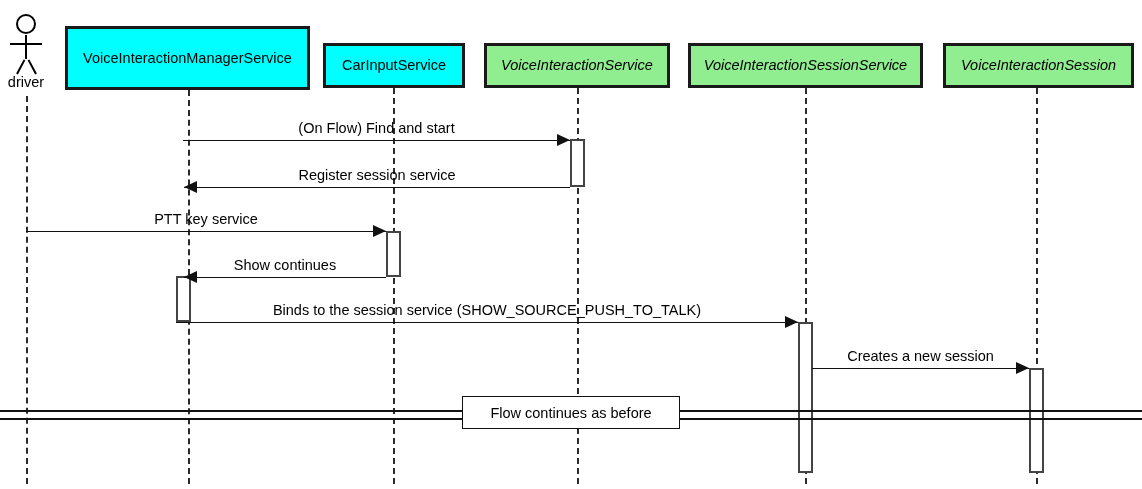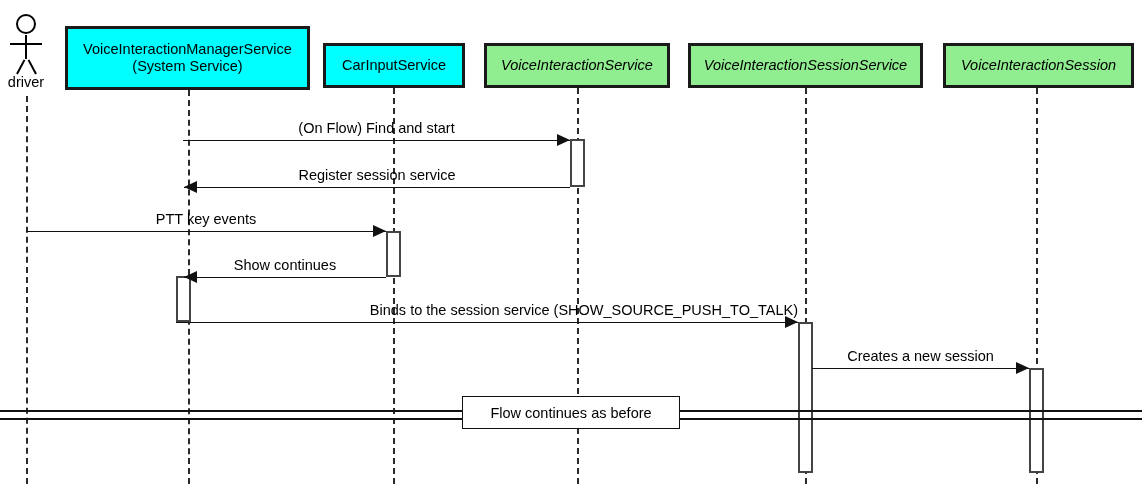--- a/index.html
+++ b/index.html
@@ -46,21 +46,20 @@
     <div class="arms"></div>
     <div class="legL"></div>
     <div class="legR"></div>
     <div class="alabel">driver</div>
   </div>
   <div class="lifeline" style="left:26px;top:96px;height:388px;"></div>
 
   <div class="pbox cyan" style="left:65px;top:26px;width:245px;height:64px;">
     <div>
       <span>VoiceInteractionManagerService</span>
-      <span class="l2">(System Service)</span>
     </div>
   </div>
   <div class="lifeline" style="left:188px;top:90px;height:394px;"></div>
 
   <div class="pbox cyan" style="left:323px;top:43px;width:142px;height:45px;">
     <span>CarInputService</span>
   </div>
   <div class="lifeline" style="left:393px;top:88px;height:396px;"></div>
 
   <div class="pbox green" style="left:484px;top:43px;width:186px;height:45px;">
@@ -87,29 +86,29 @@
   <div class="msg" style="left:183px;top:140px;width:387px;"></div>
   <div class="arrowhead right" style="left:557px;top:133.5px;"></div>
   <div class="msglabel" style="left:183px;top:120px;width:387px;">(On Flow) Find and start</div>
 
   <div class="msg" style="left:184px;top:187px;width:386px;"></div>
   <div class="arrowhead left" style="left:184px;top:180.5px;"></div>
   <div class="msglabel" style="left:184px;top:167px;width:386px;">Register session service</div>
 
   <div class="msg" style="left:26px;top:231px;width:360px;"></div>
   <div class="arrowhead right" style="left:373px;top:224.5px;"></div>
-  <div class="msglabel" style="left:26px;top:211px;width:360px;">PTT key events</div>
+  <div class="msglabel" style="left:26px;top:211px;width:360px;">PTT key service</div>
 
   <div class="msg" style="left:184px;top:277px;width:202px;"></div>
   <div class="arrowhead left" style="left:184px;top:270.5px;"></div>
   <div class="msglabel" style="left:184px;top:257px;width:202px;">Show continues</div>
 
   <div class="msg" style="left:176px;top:322px;width:622px;"></div>
   <div class="arrowhead right" style="left:785px;top:315.5px;"></div>
-  <div class="msglabel" style="left:176px;top:302px;width:622px;text-align:right;">Binds to the session service (SHOW_SOURCE_PUSH_TO_TALK)</div>
+  <div class="msglabel" style="left:176px;top:302px;width:622px;">Binds to the session service (SHOW_SOURCE_PUSH_TO_TALK)</div>
 
   <div class="msg" style="left:812px;top:368px;width:217px;"></div>
   <div class="arrowhead right" style="left:1016px;top:361.5px;"></div>
   <div class="msglabel" style="left:812px;top:348px;width:217px;">Creates a new session</div>
 
   <div class="divider-line" style="top:410px;"></div>
   <div class="divider-line" style="top:418px;"></div>
   <div class="divider-box" style="left:462px;top:396px;width:218px;height:33px;justify-content:center;">
     <span>Flow continues as before</span>
   </div>

